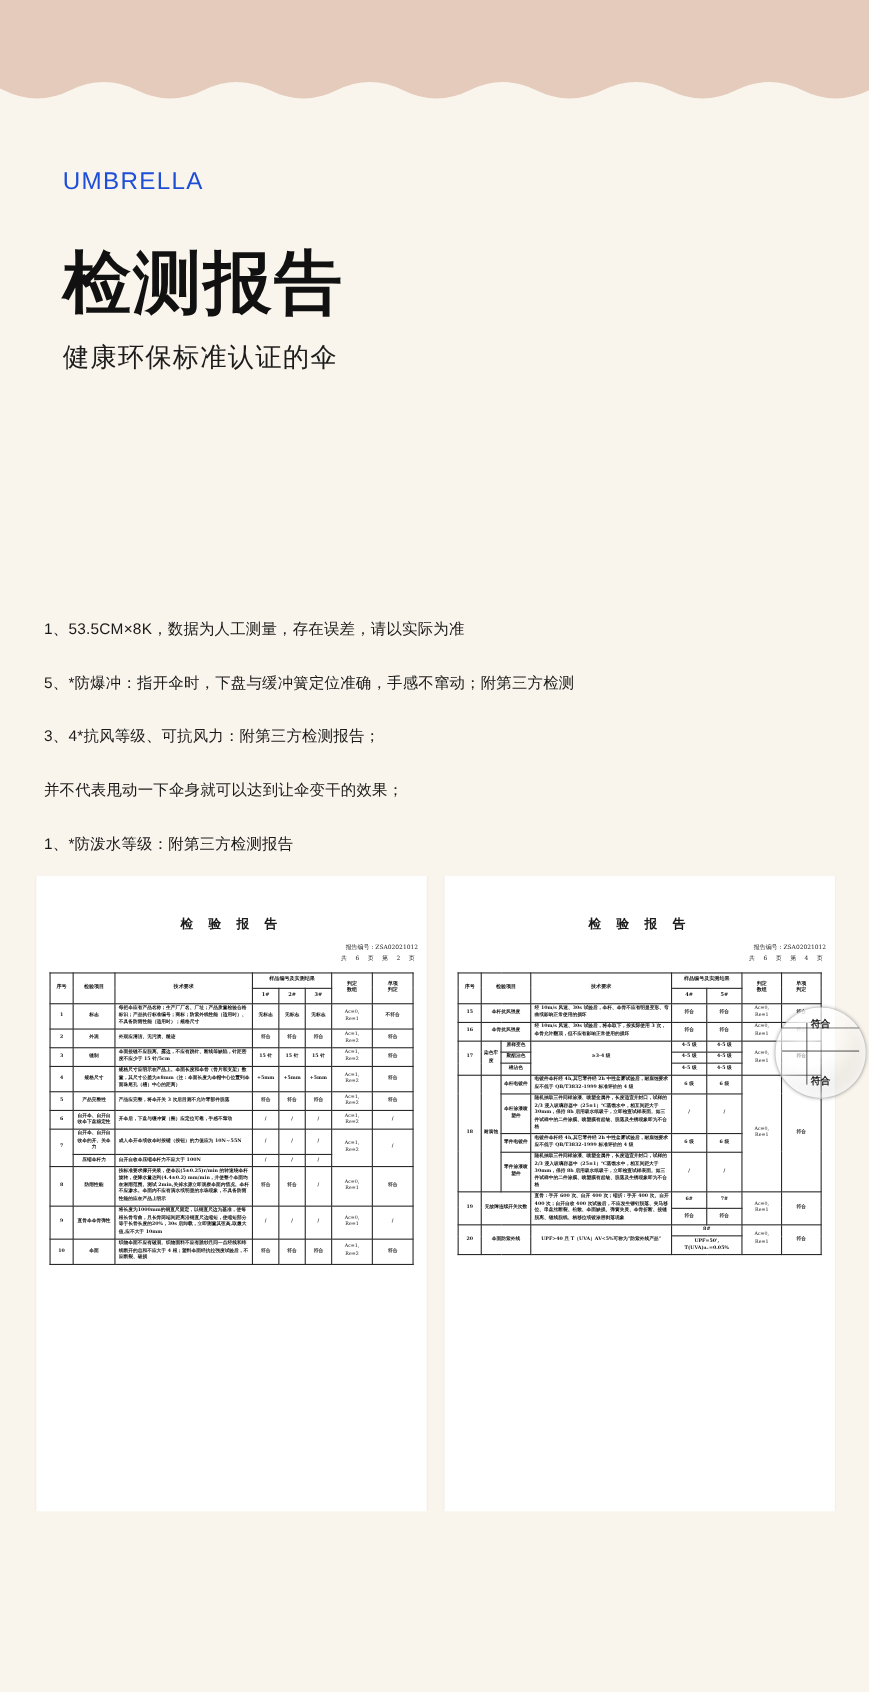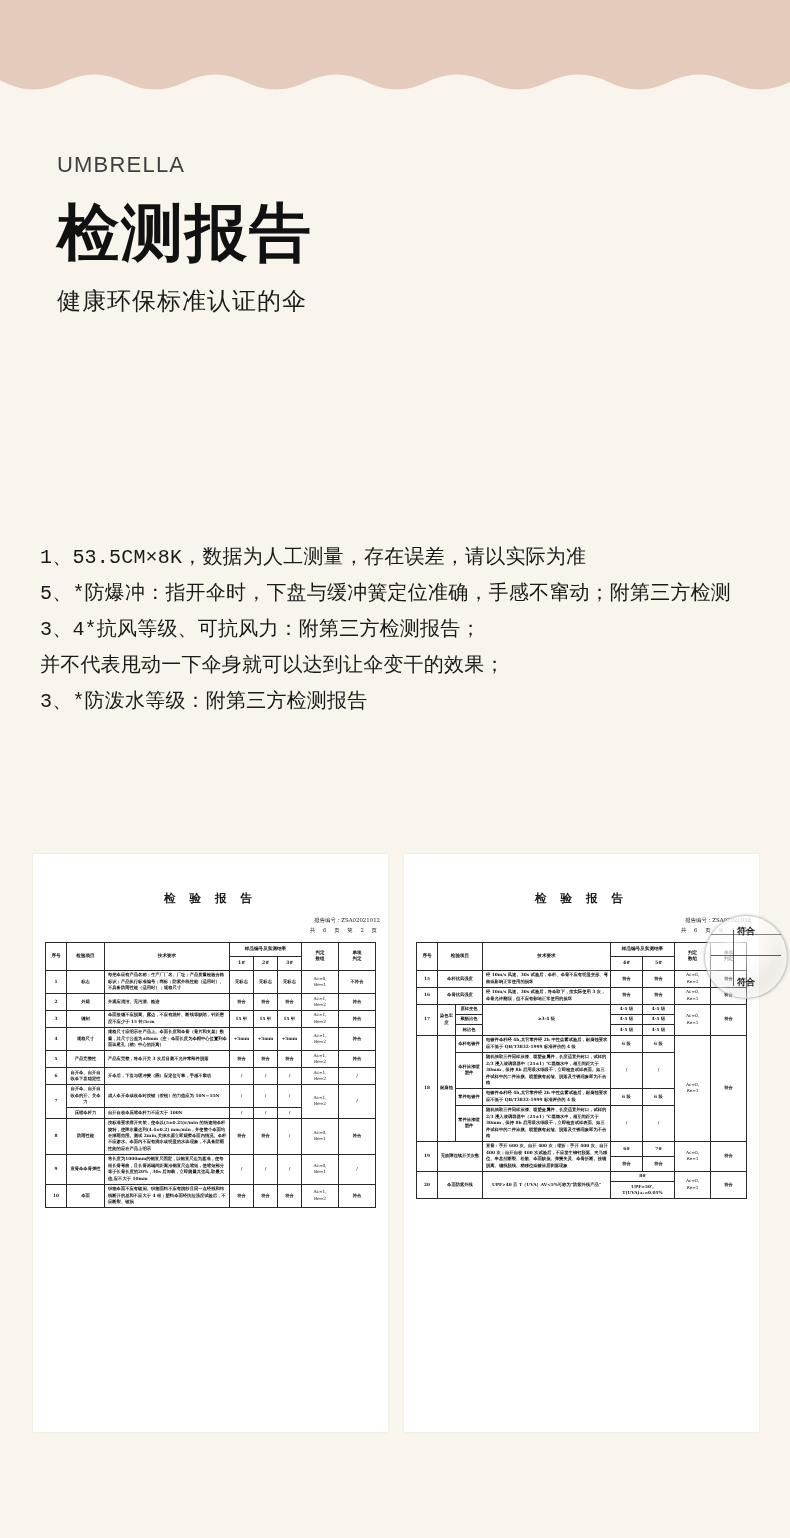--- a/index.html
+++ b/index.html
@@ -9,45 +9,46 @@
     font-family:"Liberation Sans","DejaVu Sans",sans-serif;
     overflow:hidden;position:relative;
   }
   
   .wave-header{position:absolute;top:0;left:0;width:790px;height:110px;}
   .wave-header svg{display:block;width:790px;height:110px;}
 
   
   .hero{position:absolute;left:57px;top:152px;width:700px;}
   .brand{
-    font-size:22px;letter-spacing:1.2px;color:#404040;font-weight:400;
+    font-size:22px;letter-spacing:1.2px;color:#1d4ed8;font-weight:400;
     font-family:"Liberation Sans","DejaVu Sans",sans-serif;
   }
   .big-title{
-    margin-top:22px;
+    margin-top:46px;
     font-size:62px;line-height:1.05;font-weight:bold;color:#111;
     letter-spacing:2px;
     font-family:"DejaVu Sans","Liberation Sans",sans-serif;
   }
   .sub-title{
     margin-top:20px;
     font-size:24px;font-weight:400;color:#1c1c1c;letter-spacing:1px;
     font-family:"DejaVu Sans","Liberation Sans",sans-serif;
   }
 
   
   .notes{position:absolute;left:40px;top:540px;width:712px;}
   .note-line{
-    font-size:20px;line-height:36px;color:#1a1a1a;
-    font-family:Liberation Mono, monospace;
+    font-size:14px;line-height:36px;color:#1a1a1a;
+    font-family:Liberation Sans, sans-serif;
     letter-spacing:.2px;
+    margin-top:13px;
   }
 
   
-  .docs{position:absolute;left:0;top:854px;width:790px;height:578px;}
+  .docs{position:absolute;left:0;top:796px;width:790px;height:578px;}
   .doc{
     position:absolute;top:0;background:#ffffff;height:578px;
     box-shadow:0 0 2px rgba(0,0,0,.08);
     overflow:hidden;
   }
   .doc.left{left:33px;width:355px;}
   .doc.right{left:404px;width:355px;}
 
   .doc-title{
     text-align:center;font-size:11.5px;font-weight:bold;color:#1a1a1a;
@@ -112,21 +113,21 @@
   <div class="brand">UMBRELLA</div>
   <div class="big-title">检测报告</div>
   <div class="sub-title">健康环保标准认证的伞</div>
 </div>
 
 <div class="notes">
   <div class="note-line">1、53.5CM×8K，数据为人工测量，存在误差，请以实际为准</div>
   <div class="note-line">5、*防爆冲：指开伞时，下盘与缓冲簧定位准确，手感不窜动；附第三方检测</div>
   <div class="note-line">3、4*抗风等级、可抗风力：附第三方检测报告；</div>
   <div class="note-line">并不代表甩动一下伞身就可以达到让伞变干的效果；</div>
-  <div class="note-line">3、*防泼水等级：附第三方检测报告</div>
+  <div class="note-line">1、*防泼水等级：附第三方检测报告</div>
 </div>
 
 <div class="docs">
 
   <div class="doc left">
     <div class="doc-title">检 验 报 告</div>
     <div class="doc-meta">
       <div><span>报告编号：</span><span>ZSA02021012</span></div>
       <div class="pages">共  6  页      第  2  页</div>
     </div>

